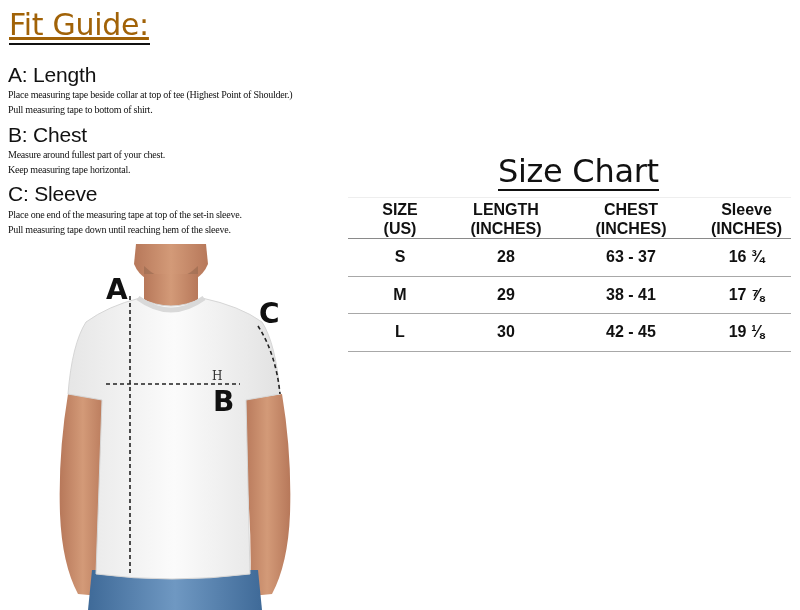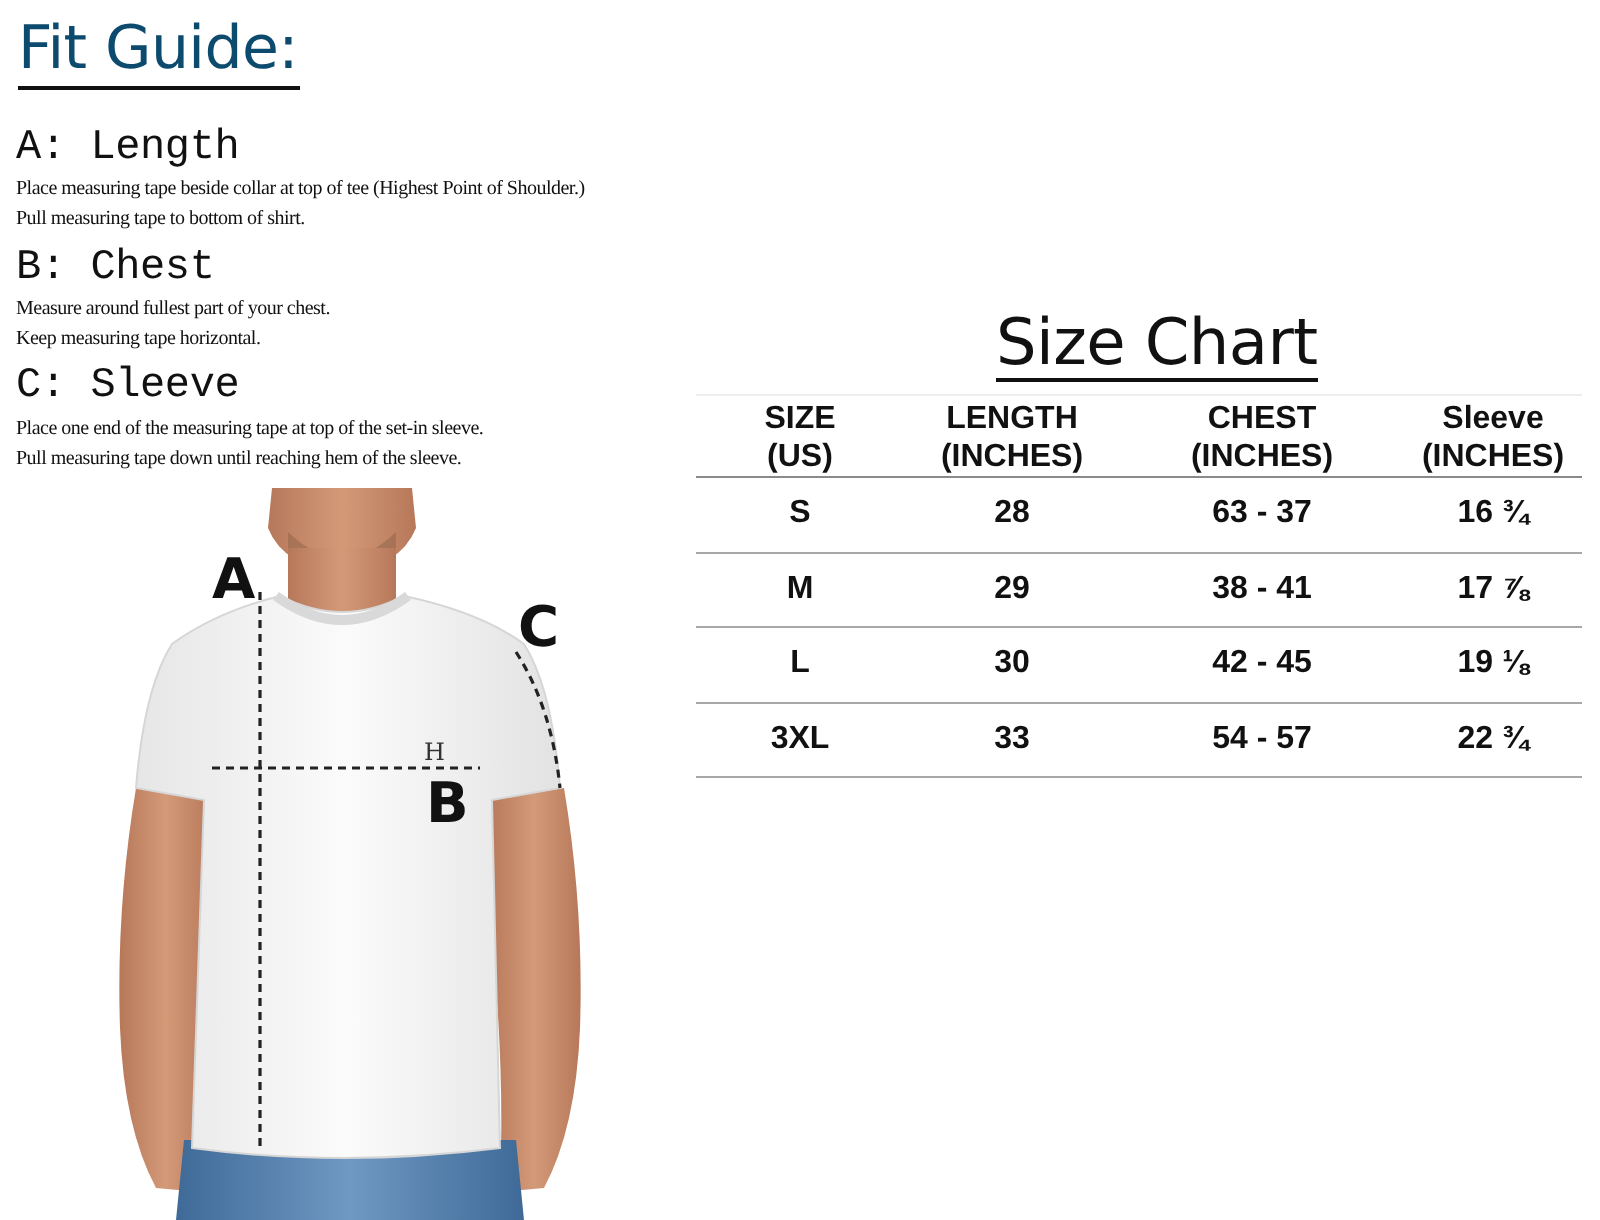--- a/index.html
+++ b/index.html
@@ -1,27 +1,27 @@
 <!DOCTYPE html>
 <html><head>
 <meta charset="utf-8">
 <style>
   * { box-sizing: border-box; margin: 0; padding: 0; }
   html, body { width: 800px; height: 610px; background: #ffffff; overflow: hidden; }
   body { position: relative; font-family: "DejaVu Sans", "Liberation Sans", sans-serif; color: #111; }
 
   .fit-title {
     position: absolute; left: 9px; top: 7px;
-    font-size: 30px; line-height: 36px; color: #0c4a6e;
+    font-size: 30px; line-height: 36px; color: #a16207;
     border-bottom: 2px solid #111; padding-right: 1px;
-    font-family: "DejaVu Sans", sans-serif; letter-spacing: -0.3px;
+    font-family: "DejaVu Sans", sans-serif; letter-spacing: -0.3px; text-decoration: underline;
   }
   .section-head {
     position: absolute; left: 8px; font-size: 21px; line-height: 24px; color: #111;
-    font-family: Liberation Mono, monospace; letter-spacing: -0.2px;
+    font-family: Liberation Sans, sans-serif; letter-spacing: -0.2px;
   }
   .section-line {
     position: absolute; left: 8px; font-size: 10px; line-height: 15px; color: #111;
     font-family: Liberation Serif, serif; letter-spacing: -0.25px; white-space: nowrap;
   }
 
   .chart-title {
     position: absolute; left: 498px; top: 153px;
     font-size: 32px; line-height: 36px; color: #111;
     border-bottom: 2px solid #111; font-family: "DejaVu Sans", sans-serif;
@@ -152,20 +152,14 @@
       <td>29</td>
       <td>38 - 41</td>
       <td>17 ⅞</td>
     </tr>
     <tr>
       <td>L</td>
       <td>30</td>
       <td>42 - 45</td>
       <td>19 ⅛</td>
     </tr>
-    <tr>
-      <td>3XL</td>
-      <td>33</td>
-      <td>54 - 57</td>
-      <td>22 ¾</td>
-    </tr>
   </tbody>
 </table>
 
 </body></html>

